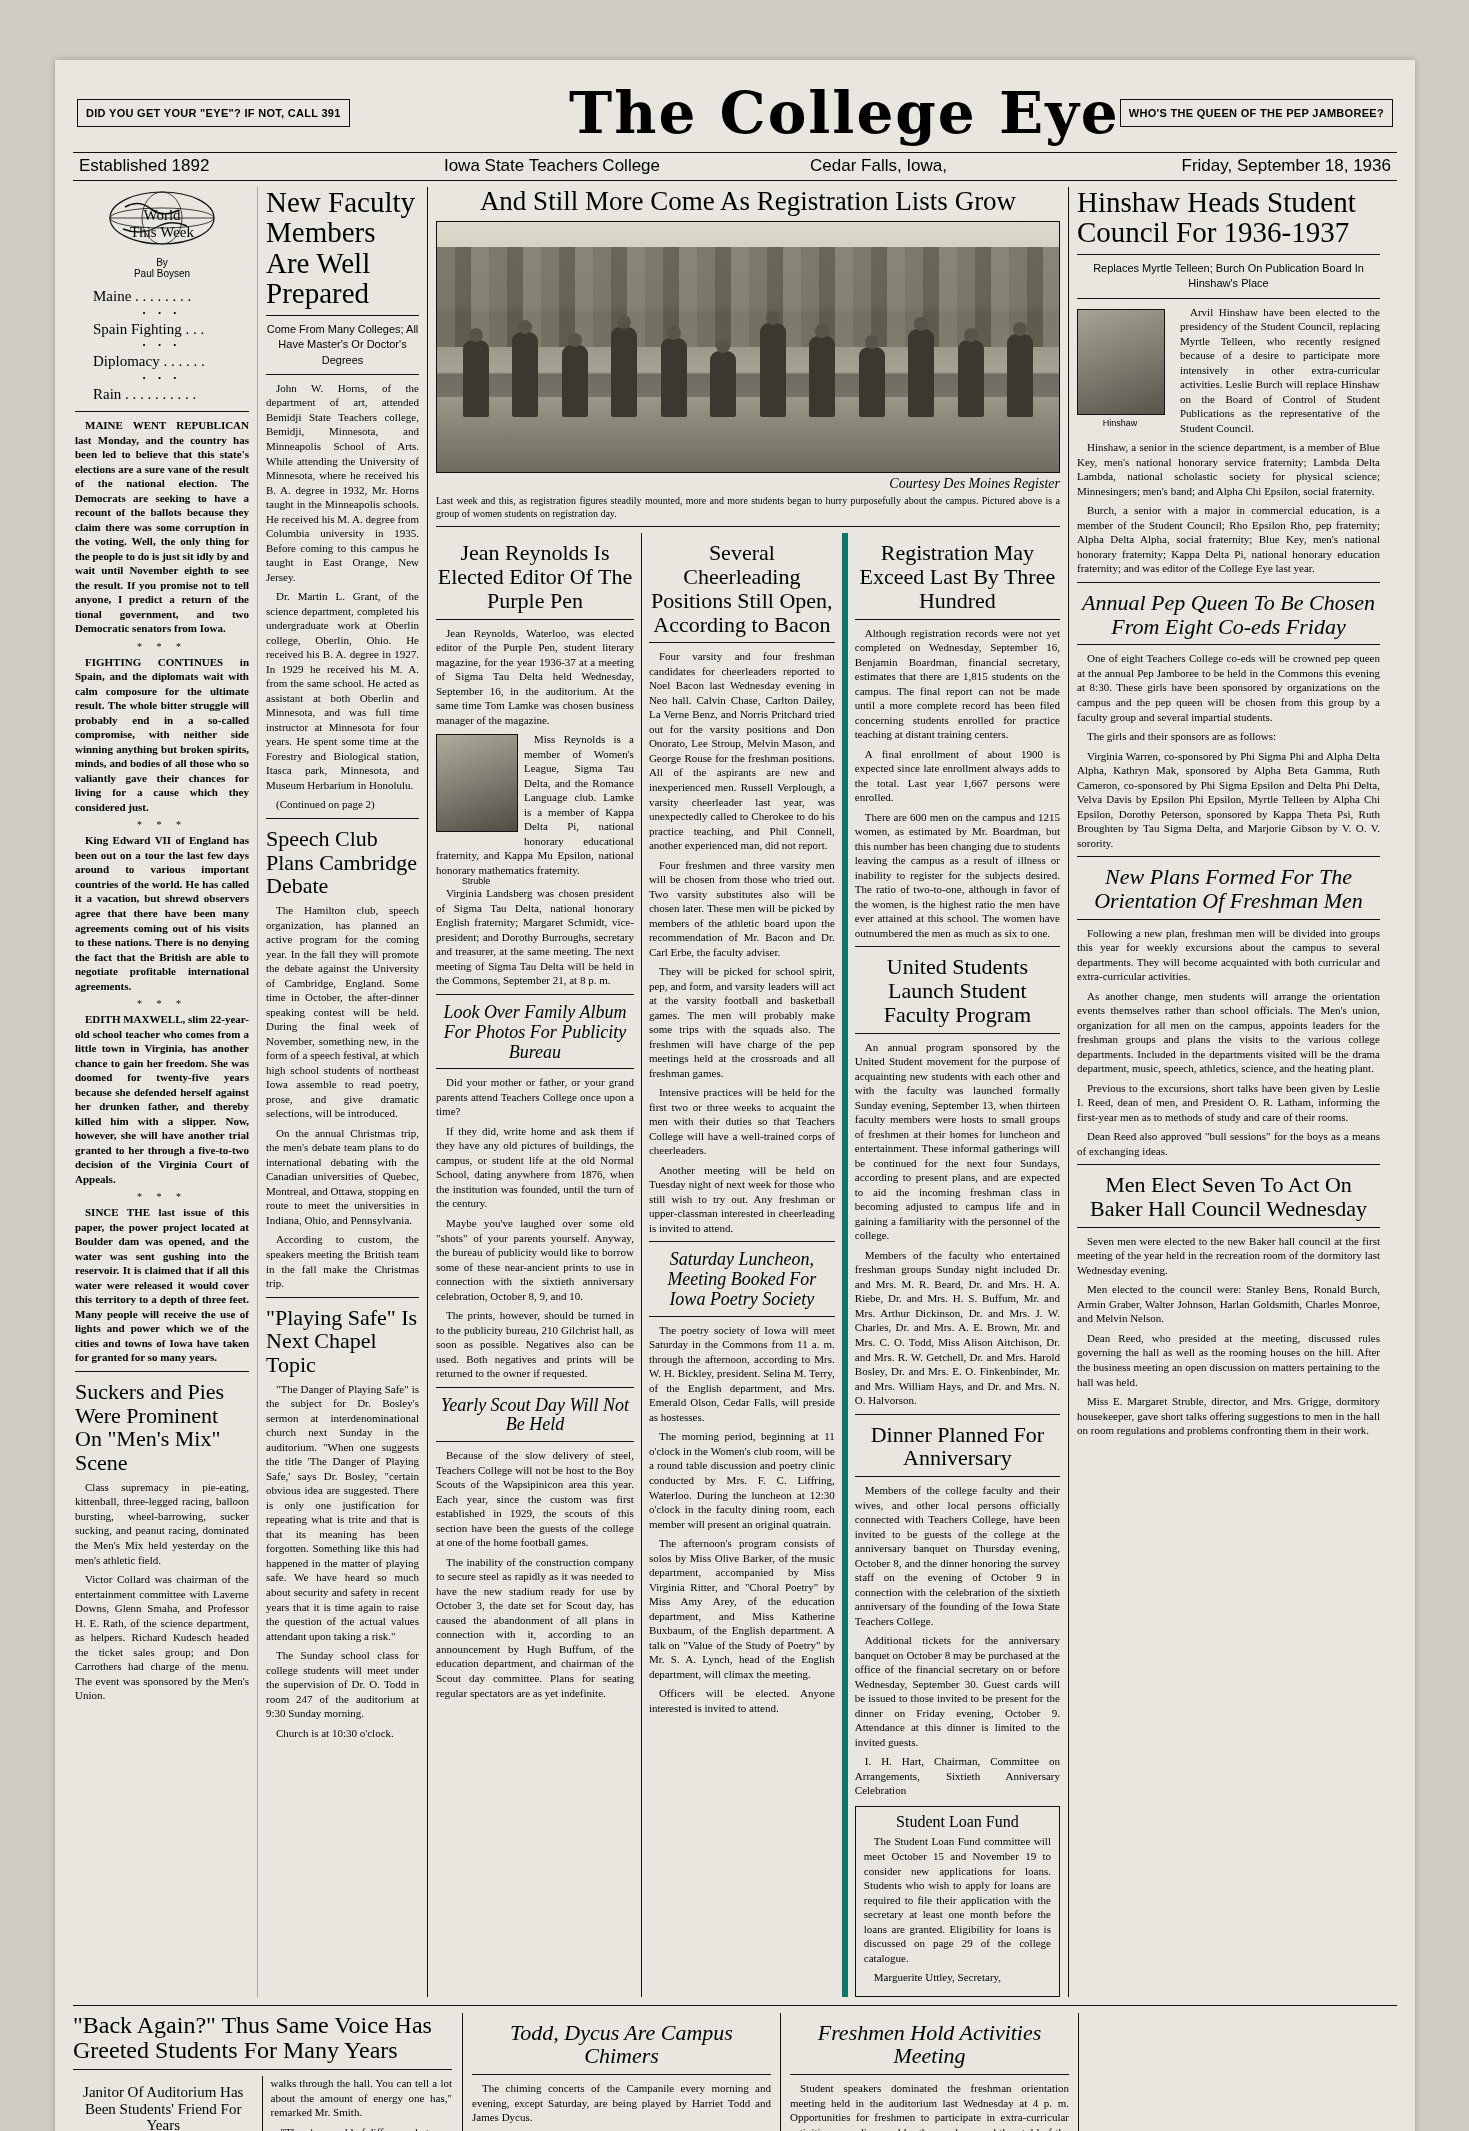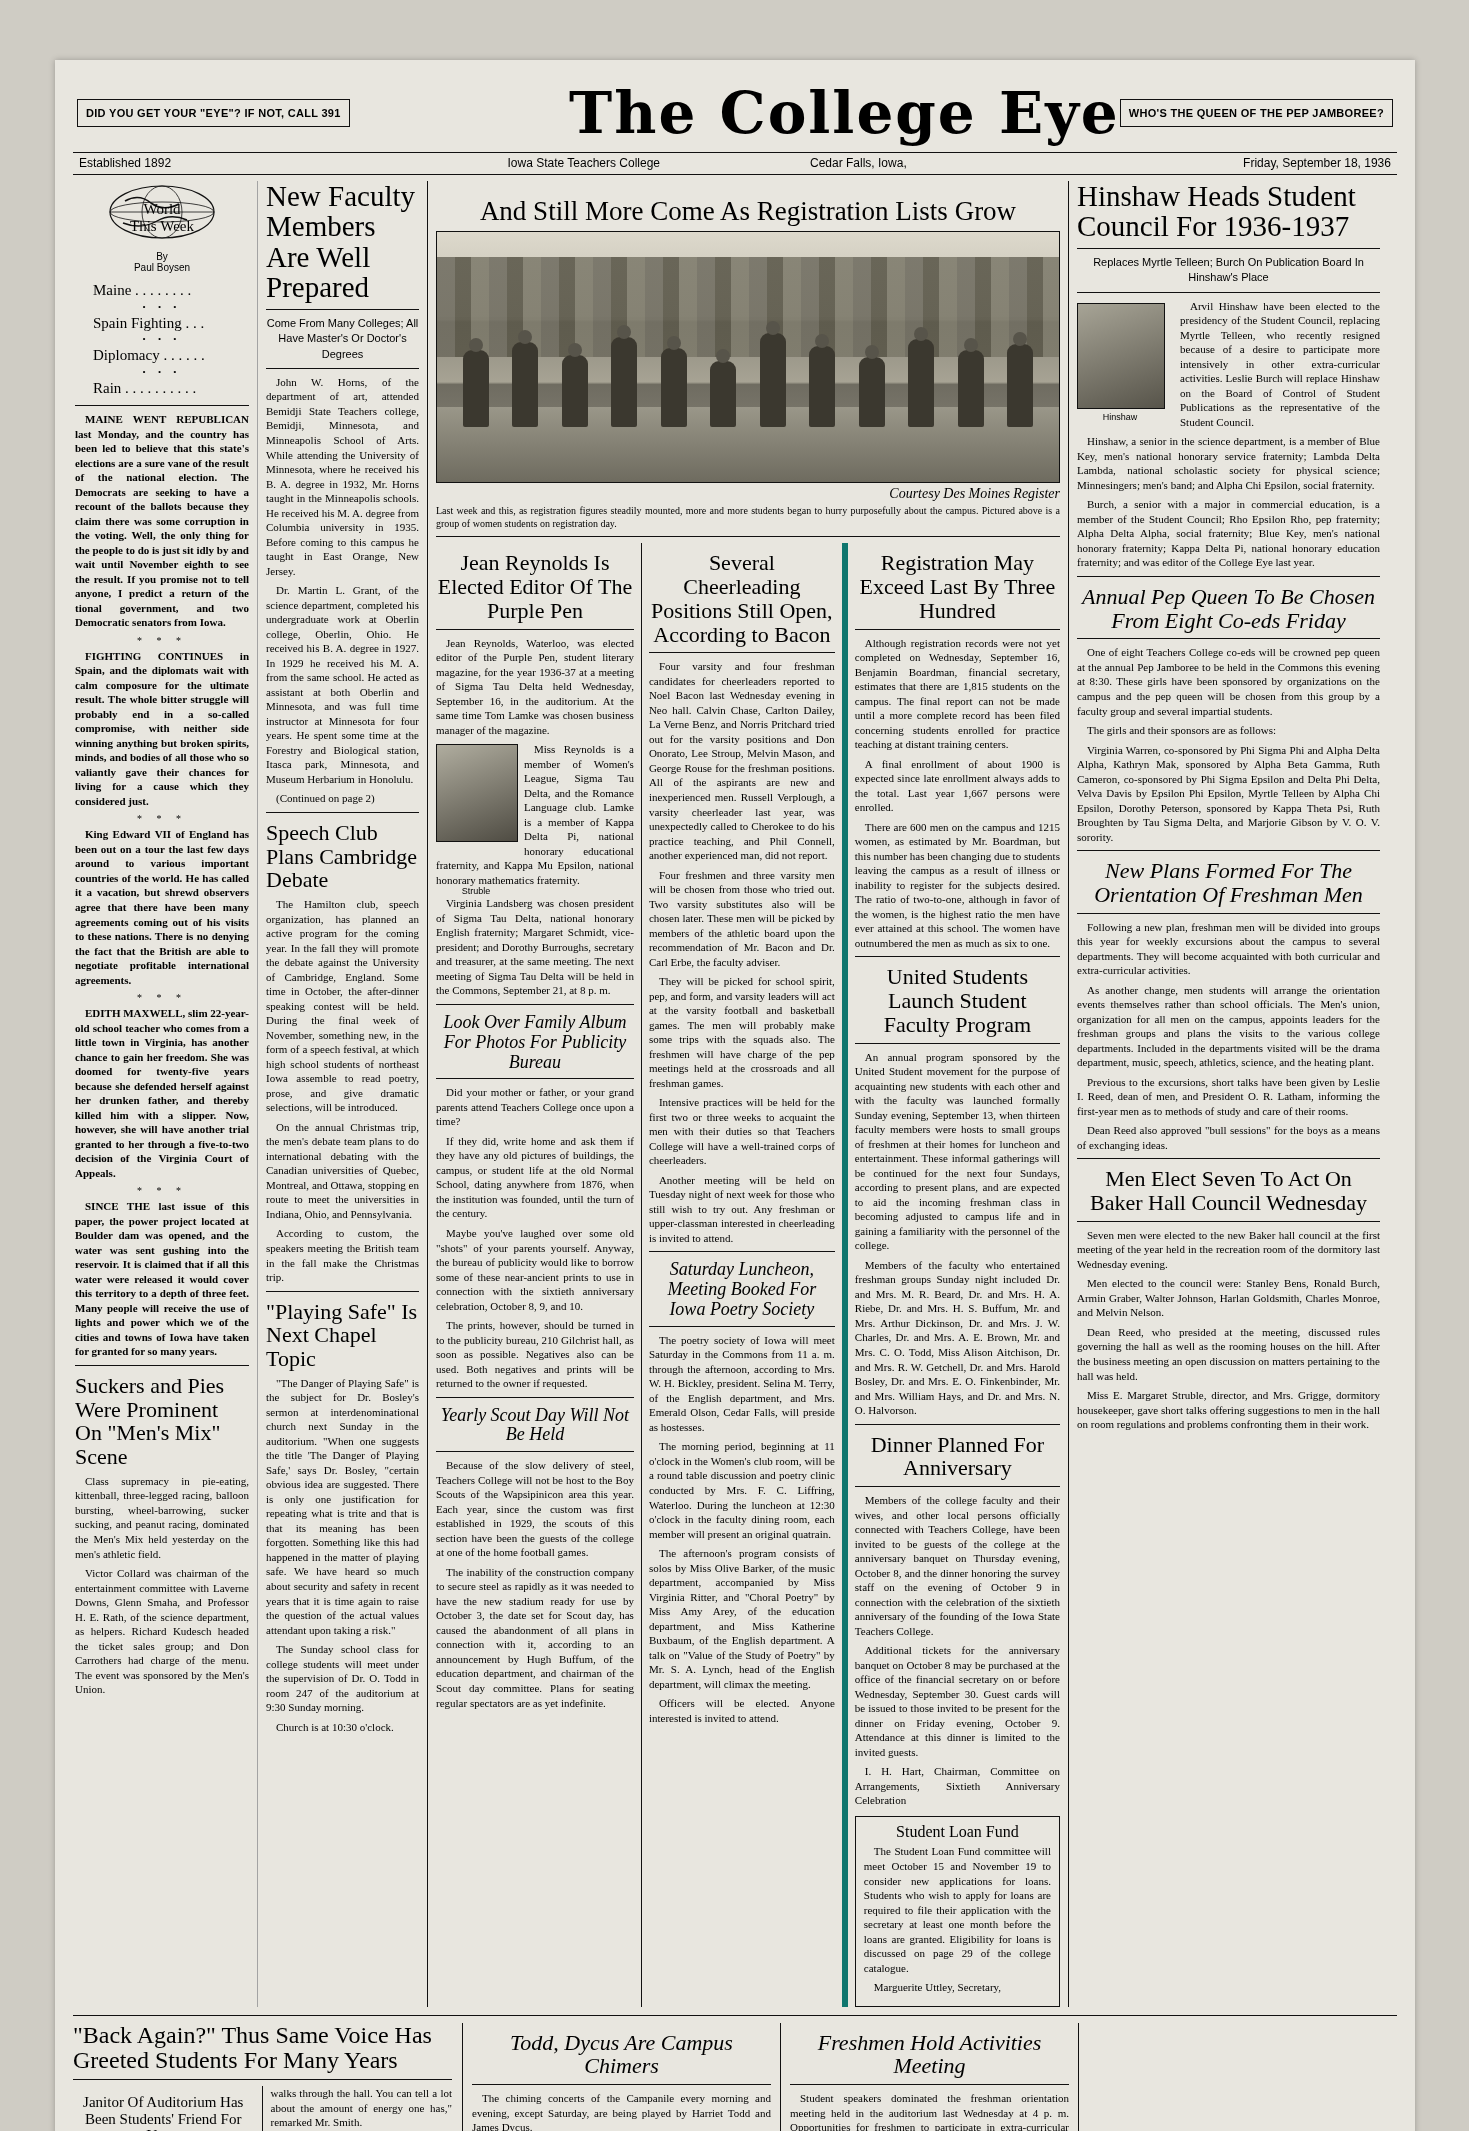--- a/index.html
+++ b/index.html
@@ -4,28 +4,28 @@
 <style>
   html,body{margin:0;padding:0;background:#d9d6cf;}
   body{font-family:"Liberation Serif", serif;}
   .page{width:1469px;min-height:2131px;background:#cfccc4;margin:0 auto;position:relative;padding:0;box-sizing:border-box;}
   .sheet{position:absolute;left:55px;top:60px;width:1360px;min-height:2020px;background:#e8e6df;box-shadow:0 0 6px rgba(0,0,0,.25);padding:14px 18px 20px 18px;box-sizing:border-box;}
   
   .masthead{display:flex;align-items:center;justify-content:space-between;padding:10px 4px 4px 4px;}
   .mh-box{border:1px solid #111;padding:6px 8px;font-family:"Liberation Sans",sans-serif;font-size:11px;font-weight:bold;line-height:1.35;text-align:center;letter-spacing:.3px;}
   .mh-title{flex:1;text-align:right;font-family:"DejaVu Serif",serif;font-size:58px;font-weight:bold;letter-spacing:2px;line-height:1;white-space:nowrap;}
   .rule{border-top:1px solid #111;margin:6px 0 0 0;}
-  .mh-sub{display:flex;justify-content:space-between;font-family:"Liberation Sans",sans-serif;font-size:12px;padding:3px 6px 4px 6px;border-bottom:1px solid #111;}
+  .mh-sub{display:flex;justify-content:space-between;font-family:"Liberation Sans",sans-serif;font-size:17px;padding:3px 6px 4px 6px;border-bottom:1px solid #111;}
   .mh-sub .mid{display:flex;gap:150px;}
   
   .cols{display:flex;gap:0;margin-top:6px;}
   .col{box-sizing:border-box;padding:0 8px;}
   .c1{width:185px;border-right:1px solid #a3a3a3;padding-left:2px;}
   .c2{width:170px;border-right:1px solid #111;}
-  .c3{width:640px;margin-top:16px;}
+  .c3{width:640px;}
   .c4{width:320px;border-left:1px solid #111;}
   h1.head{font-family:"Liberation Serif",serif;font-weight:normal;font-size:29px;line-height:1.05;margin:0 0 6px 0;}
   h2.head{font-family:"Liberation Serif",serif;font-weight:normal;font-size:22px;line-height:1.08;margin:8px 0 5px 0;}
   h3.head{font-family:"Liberation Serif",serif;font-weight:normal;font-size:18px;line-height:1.1;margin:8px 0 4px 0;text-align:center;}
   .center{text-align:center;}
   .deck{font-family:"Liberation Sans",sans-serif;font-size:11px;line-height:1.4;text-align:center;margin:4px 0 6px 0;}
   p.body{font-size:11px;line-height:1.32;text-align:justify;margin:0 0 5px 0;text-indent:10px;font-family:"Liberation Serif",serif;}
   p.body.noind{text-indent:0;}
   .bold{font-weight:bold;}
   .stars{text-align:center;letter-spacing:6px;font-size:10px;margin:3px 0;}

